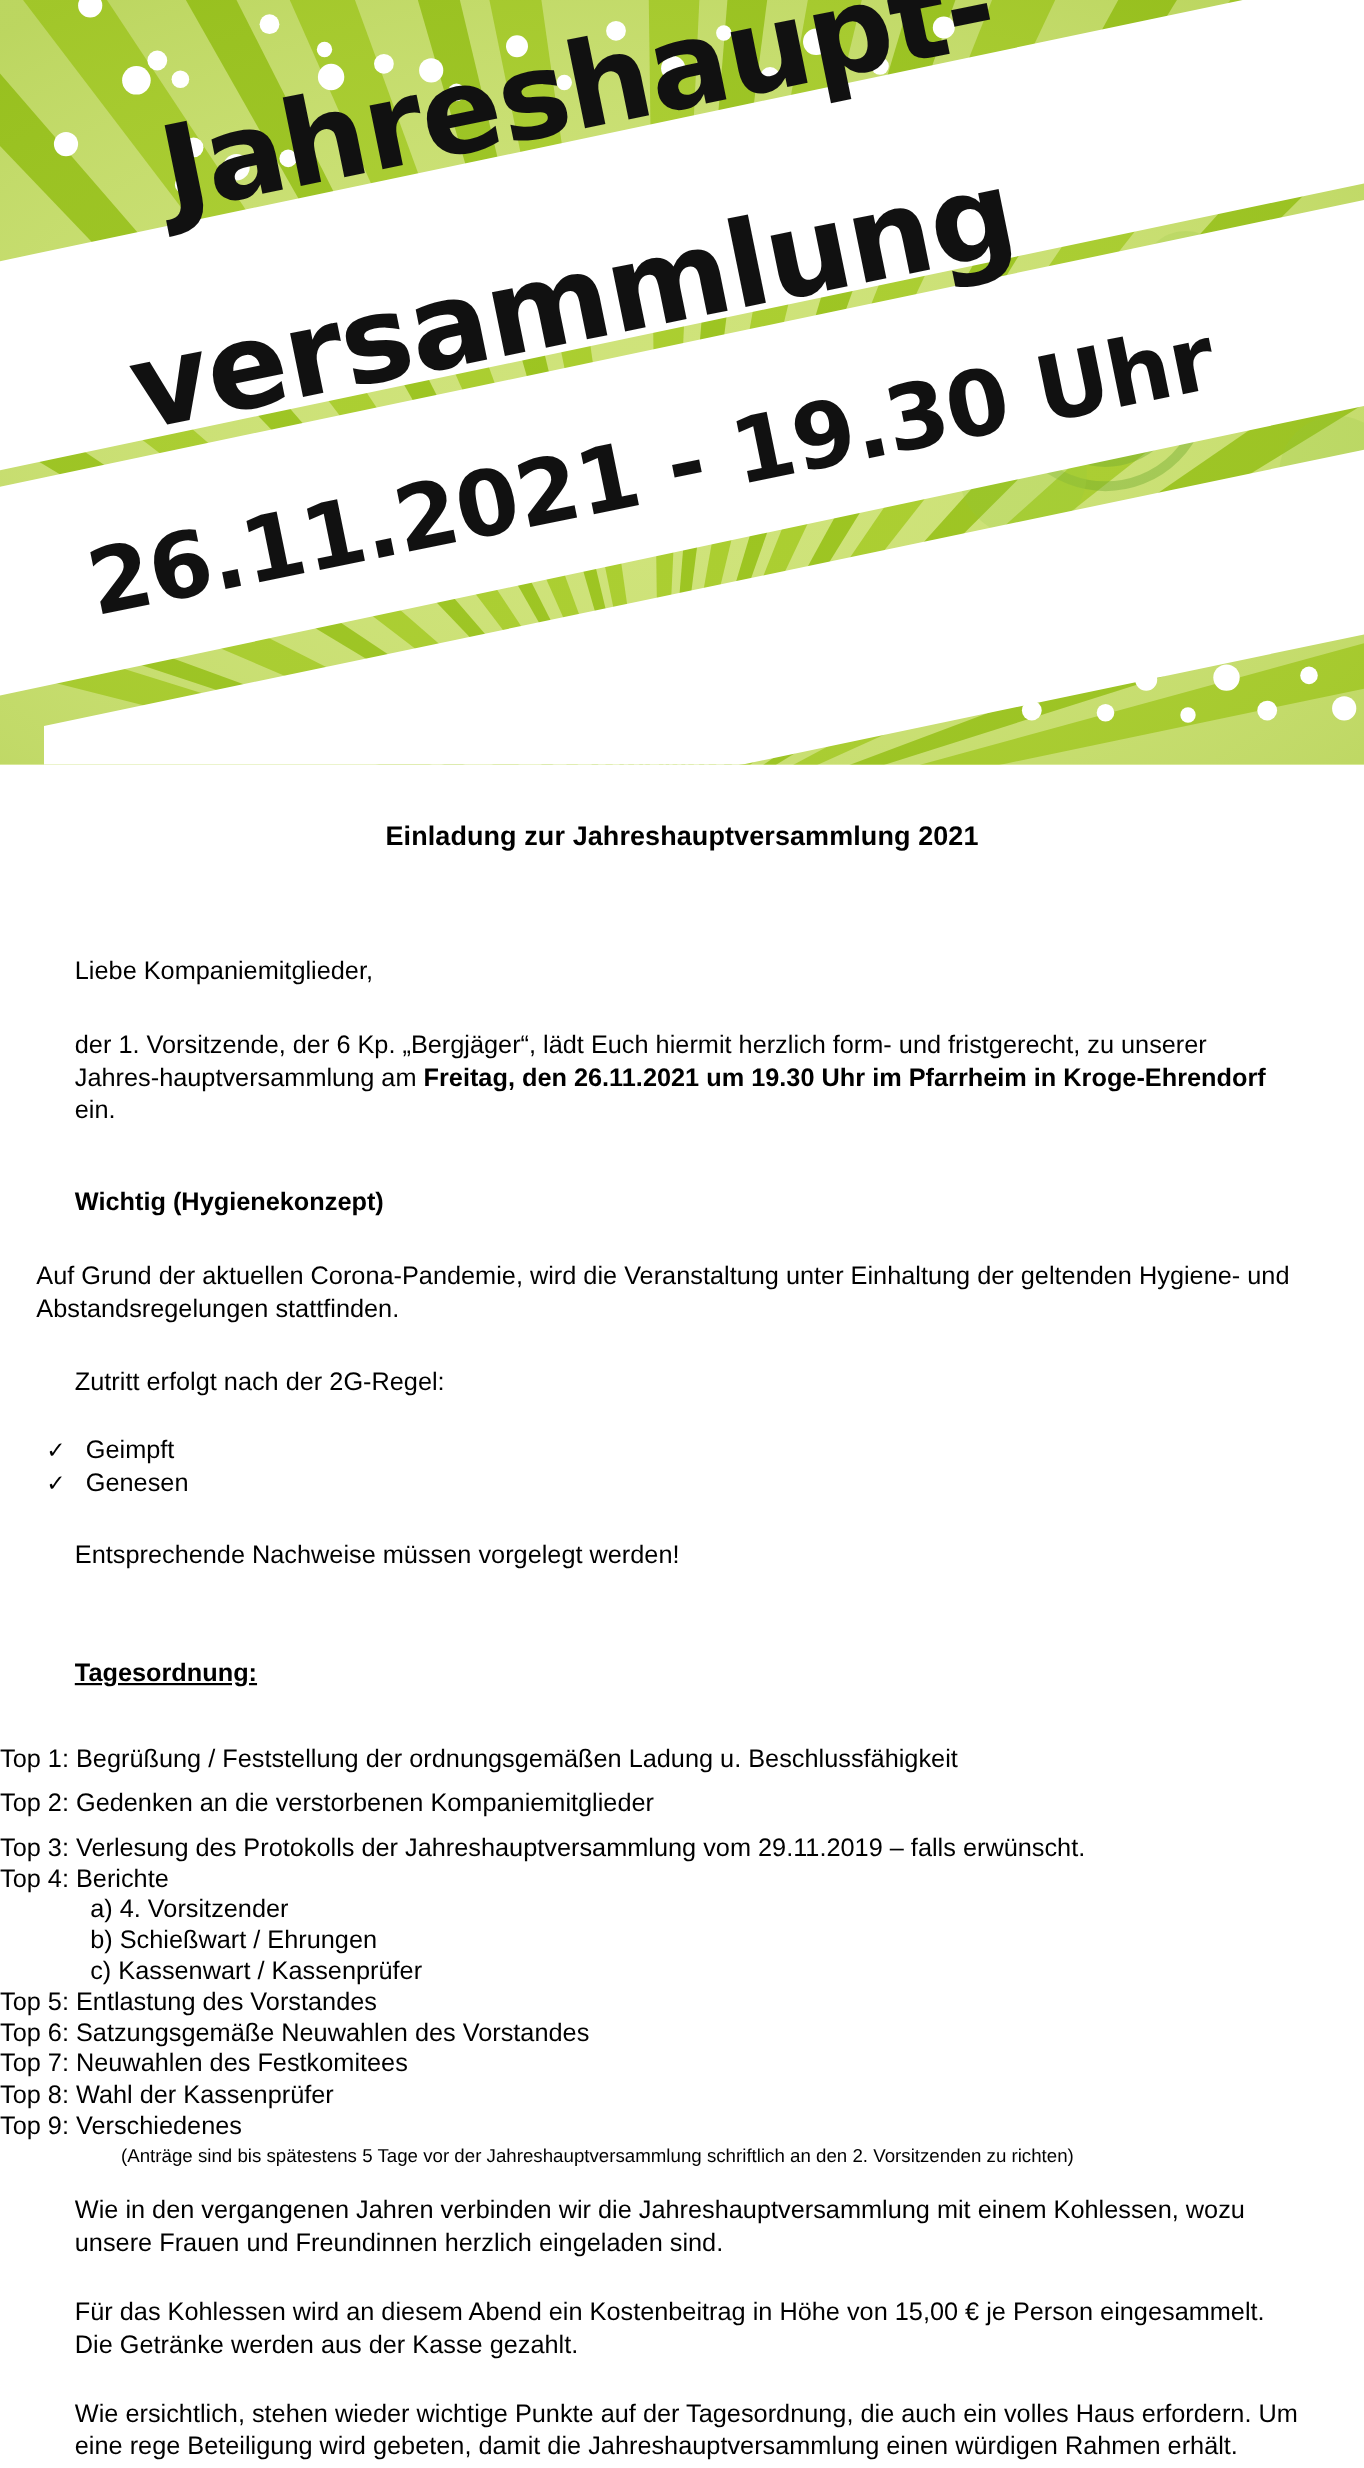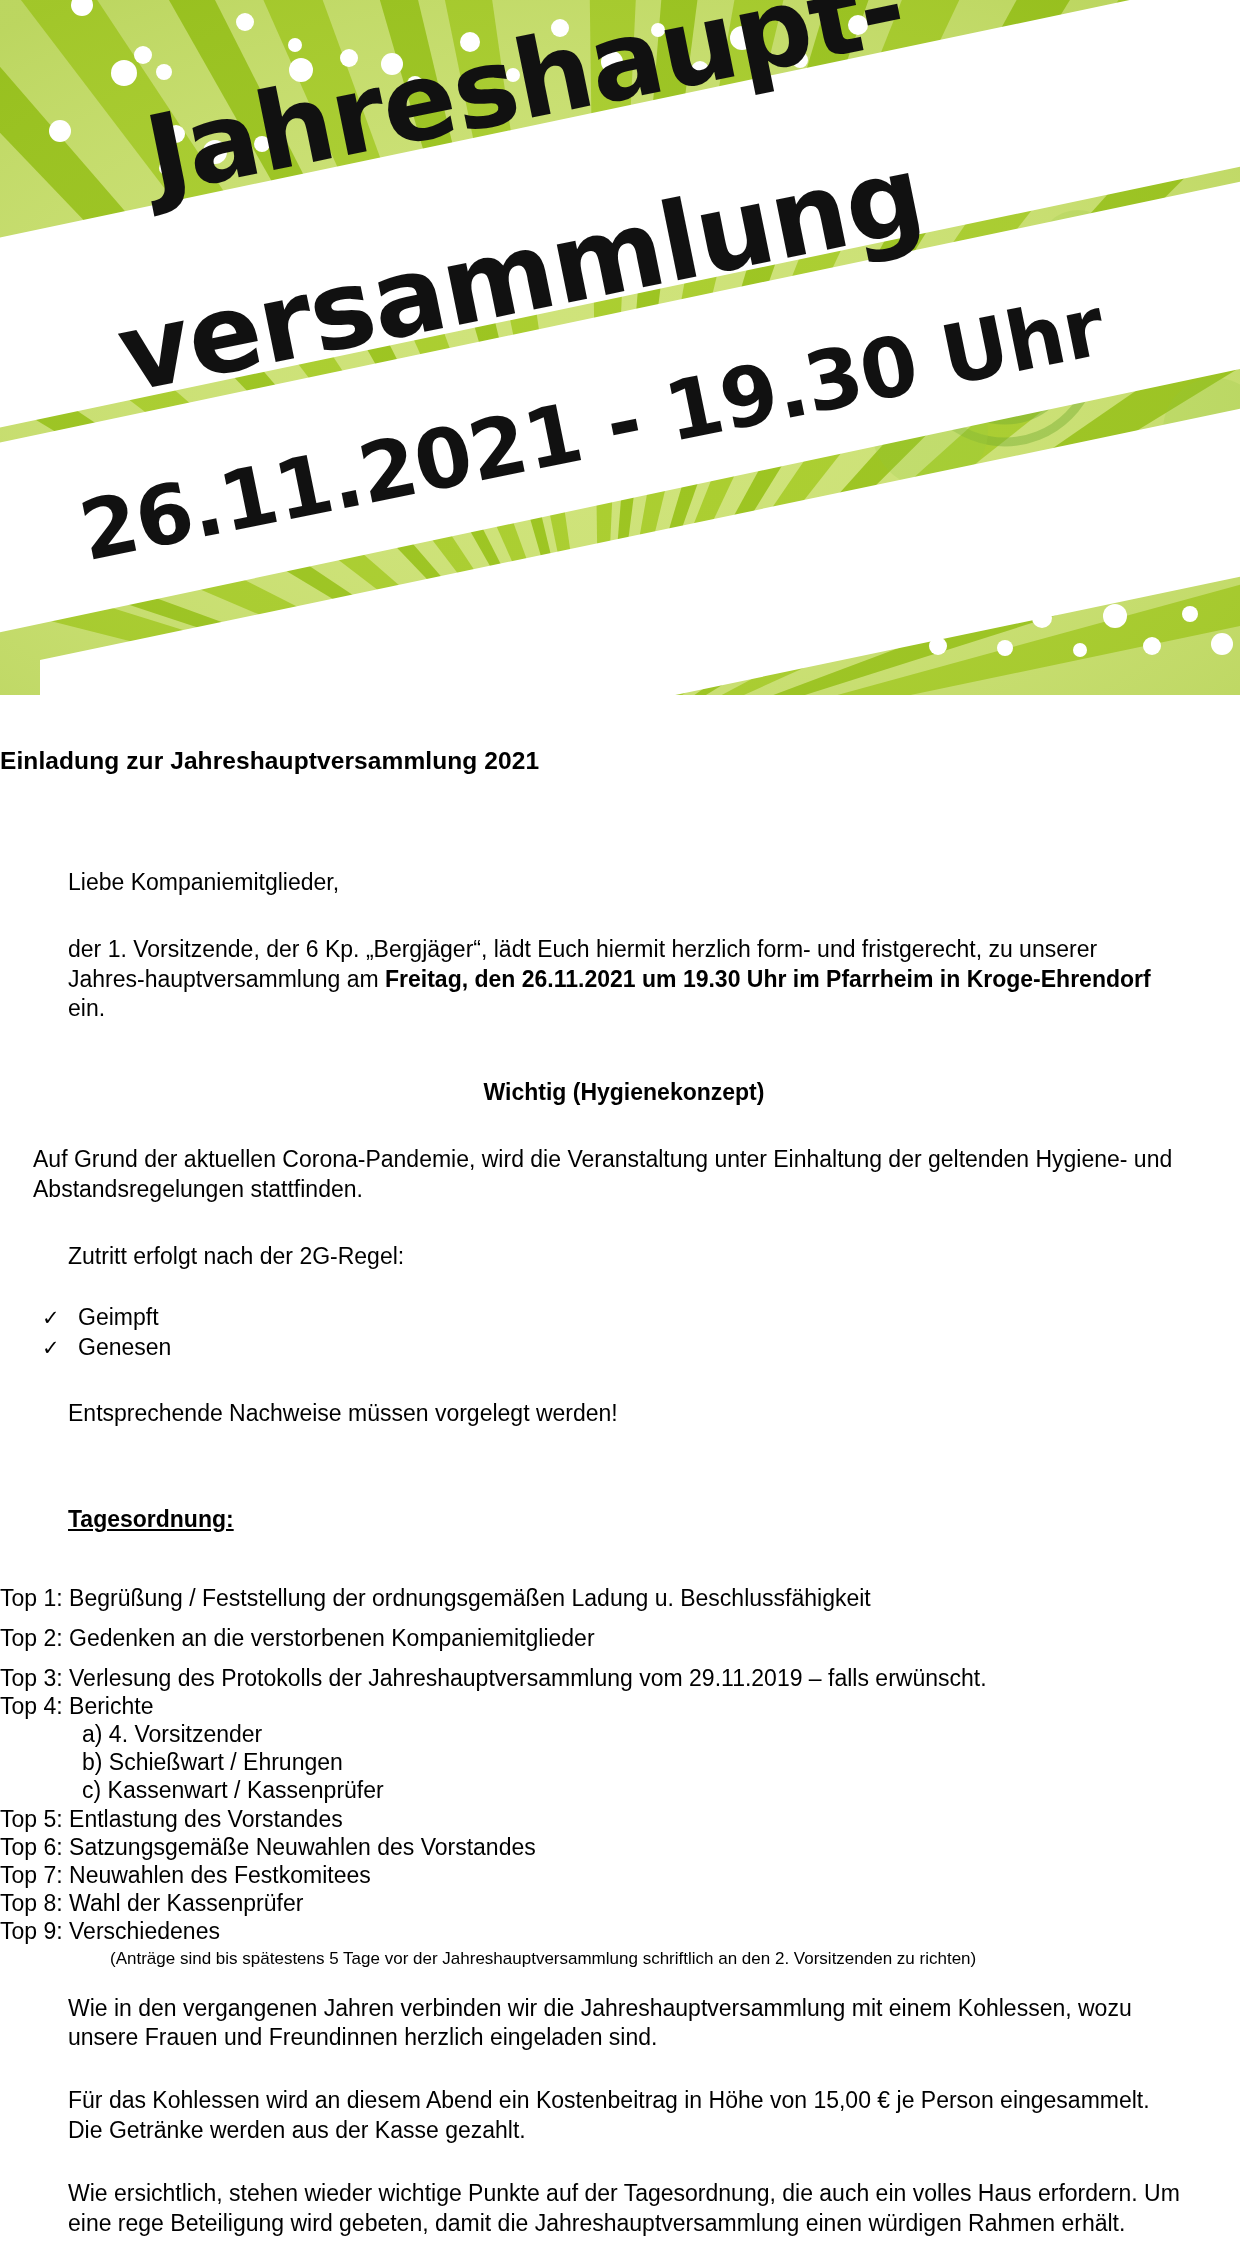--- a/index.html
+++ b/index.html
@@ -72,35 +72,35 @@
   }
 
   
   .doc {
     position: absolute;
     left: 0;
     top: 695px;
     width: 1240px;
   }
   .page-title {
-    text-align: left;
+    text-align: center;
     font-size: 24.5px;
     font-weight: 700;
     margin: 52px 0 0 0;
     letter-spacing: 0.1px;
   }
   .block {
     margin-left: 68px;
     margin-right: 60px;
     font-size: 23px;
     line-height: 1.28;
   }
   .p-greeting { margin-top: 93px; }
   .p-intro    { margin-top: 38px; }
-  .h-wichtig  { margin-top: 54px; font-weight: 700; text-align: center; }
+  .h-wichtig  { margin-top: 54px; font-weight: 700; }
   .p-corona   { margin-top: 38px; margin-left: 33px; }
   .p-2g       { margin-top: 38px; }
 
   .check-list {
     list-style: none;
     margin: 30px 0 0 0;
     padding: 0;
   }
   .check-list li {
     display: flex;

